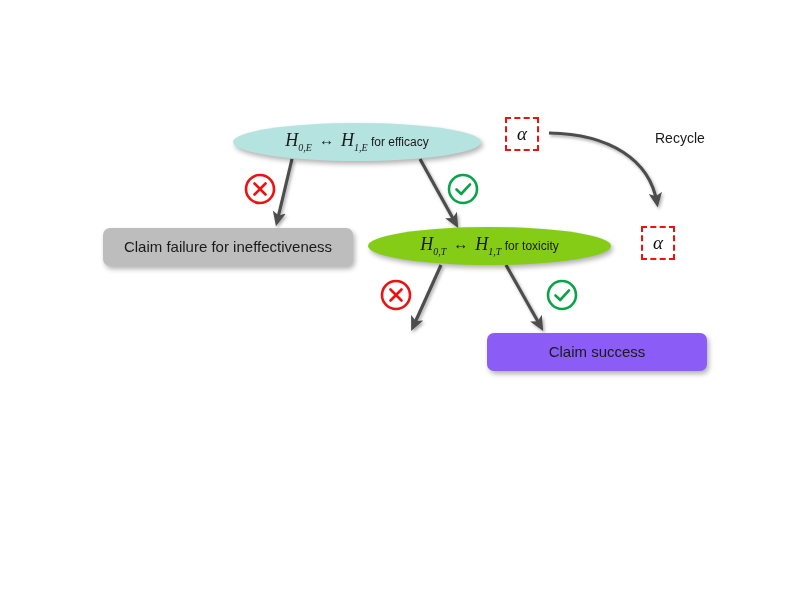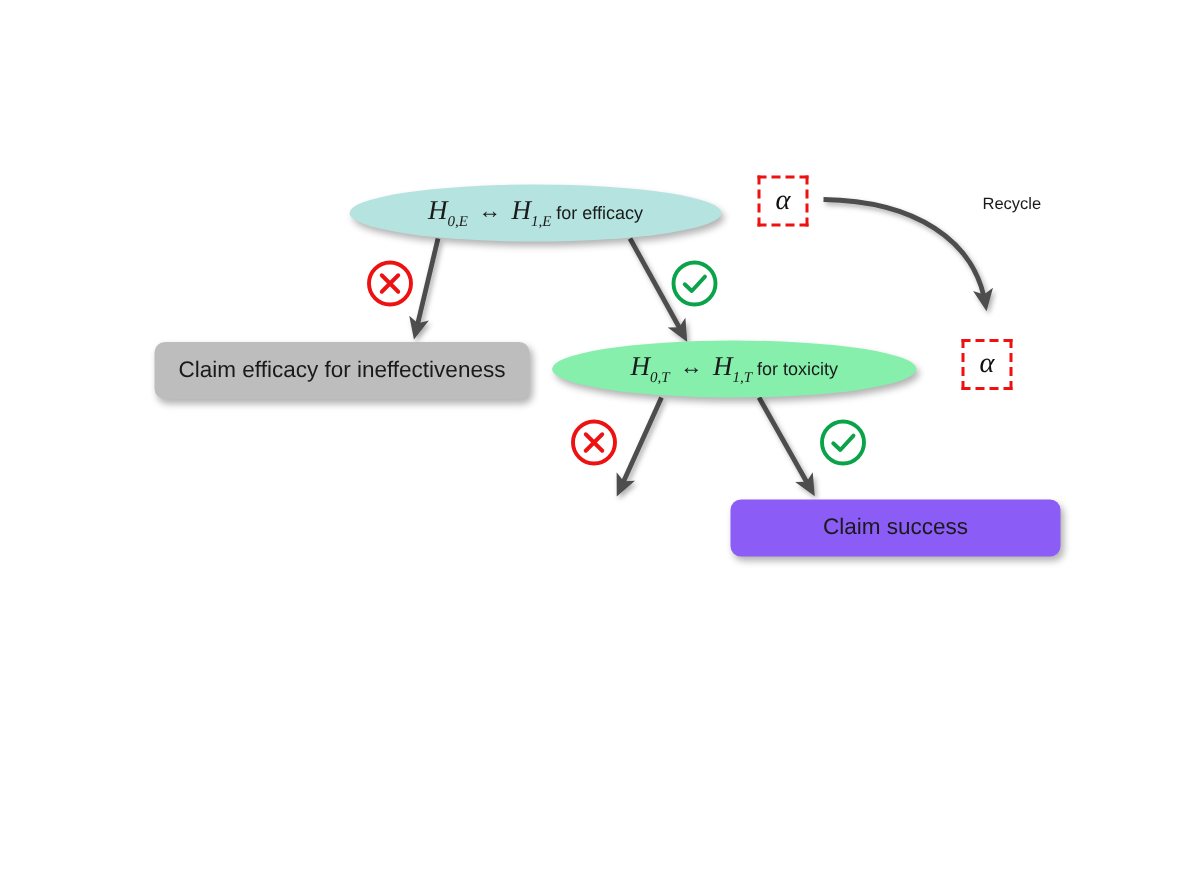--- a/index.html
+++ b/index.html
@@ -79,21 +79,21 @@
   
   .status-icon {
     position: absolute;
     width: 34px;
     height: 34px;
   }
 
   
   .plain-label {
     position: absolute;
-    font-size: 11px;
+    font-size: 14px;
     color: #1a1a1a;
     white-space: nowrap;
   }
 
   
   #edges {
     position: absolute;
     left: 0;
     top: 0;
     width: 793px;
@@ -129,28 +129,28 @@
       <path d="M 549,133 C 610,134 650,160 657,203" fill="none" stroke="#4d4d4d" stroke-width="3.2" marker-end="url(#arrowhead)"></path>
     </g>
   </svg>
 
   <div class="node ellipse" style="left:233px; top:123px; width:248px; height:38px; background:#b5e3e0;">
     <span class="hyp-text">
       <span class="mathvar"><span>H</span><sub>0,E</sub></span><span class="dbl-arrow">↔</span><span class="mathvar"><span>H</span><sub>1,E</sub></span><span class="tail">&nbsp;</span><span class="tail">for efficacy</span>
     </span>
   </div>
 
-  <div class="node ellipse" style="left:368px; top:227px; width:243px; height:38px; background:#86efac;">
+  <div class="node ellipse" style="left:368px; top:227px; width:243px; height:38px; background:#84cc16;">
     <span class="hyp-text">
       <span class="mathvar"><span>H</span><sub>0,T</sub></span><span class="dbl-arrow">↔</span><span class="mathvar"><span>H</span><sub>1,T</sub></span><span class="tail">&nbsp;</span><span class="tail">for toxicity</span>
     </span>
   </div>
 
   <div class="node rounded-box" style="left:103px; top:228px; width:250px; height:38px; background:#bdbdbd;">
-    <span>Claim efficacy for ineffectiveness</span>
+    <span>Claim failure for ineffectiveness</span>
   </div>
 
 
   <div class="node rounded-box" style="left:487px; top:333px; width:220px; height:38px; background:#8b5cf6;">
     <span>Claim success</span>
   </div>
 
   <div class="alpha-box" style="left:505px; top:117px; width:34px; height:34px;">
     <span>α</span>
   </div>

